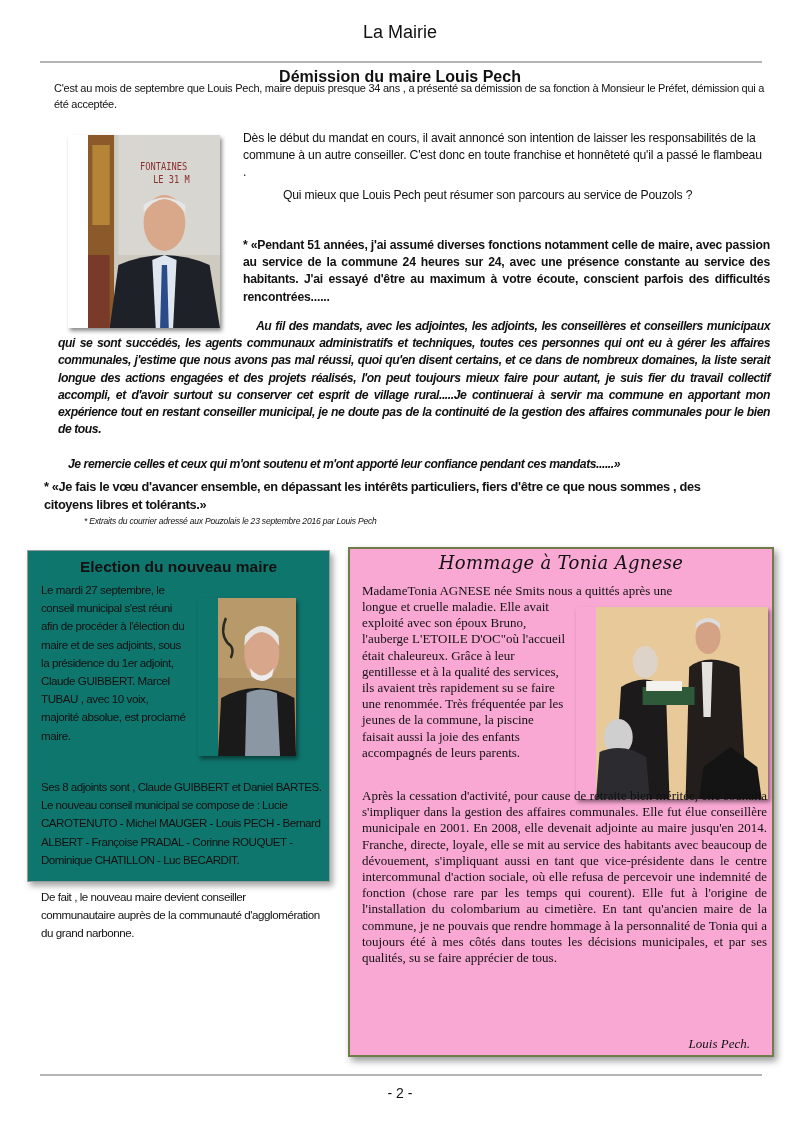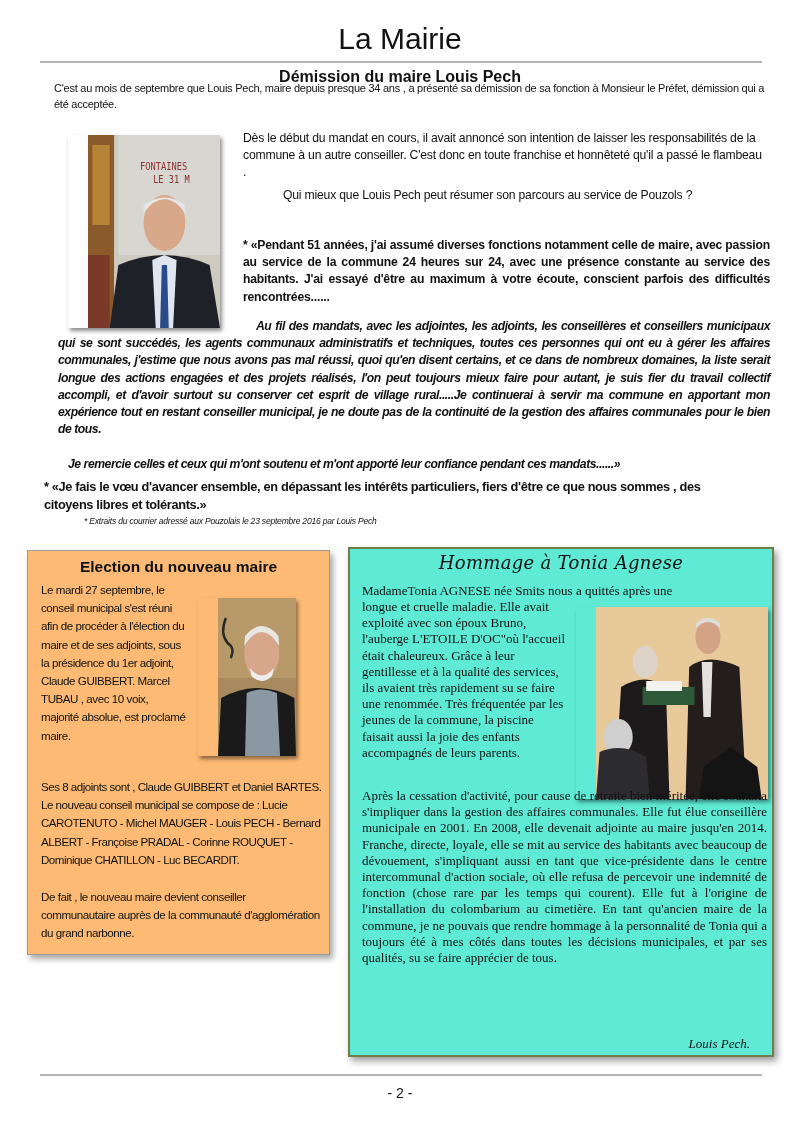--- a/index.html
+++ b/index.html
@@ -1,20 +1,20 @@
 <!DOCTYPE html>
 <html><head>
 <meta charset="utf-8">
 <style>
   * { box-sizing: border-box; margin: 0; padding: 0; }
   html, body { width: 800px; height: 1130px; background: #ffffff; overflow: hidden; }
   body { position: relative; font-family: "Liberation Sans", sans-serif; color: #111; }
 
   .page-header { position: absolute; top: 22px; left: 0; width: 800px; text-align: center;
-    font-family: "Liberation Sans", sans-serif; font-size: 30px; color: #111; }
+    font-family: "Liberation Sans", sans-serif; font-size: 18px; color: #111; }
   .rule { position: absolute; left: 40px; width: 722px; height: 2px; background: #b5b5b5; }
   .rule.top { top: 61px; }
   .rule.bottom { top: 1074px; }
 
   .sec-title { position: absolute; top: 68px; left: 0; width: 800px; text-align: center;
     font-weight: bold; font-size: 16px; }
   .intro { position: absolute; top: 80px; left: 54px; width: 720px; font-size: 11px; line-height: 16px;
     font-family: "Liberation Sans", sans-serif; letter-spacing: -0.25px; }
 
   .photo { position: absolute; overflow: hidden; box-shadow: 2px 3px 4px rgba(0,0,0,0.45); padding-left: 20px; }
@@ -28,31 +28,31 @@
     font-weight: bold; text-align: justify; letter-spacing: -0.2px; }
   .quote2 { position: absolute; top: 318px; left: 58px; width: 712px; font-size: 12.2px; line-height: 17.2px;
     font-style: italic; font-weight: bold; text-align: justify; text-indent: 198px; letter-spacing: -0.45px; }
   .quote3 { position: absolute; top: 456px; left: 68px; width: 700px; font-size: 12.2px; line-height: 17px;
     font-style: italic; font-weight: bold; letter-spacing: -0.45px; }
   .quote4 { position: absolute; top: 478px; left: 44px; width: 700px; font-size: 12.8px; line-height: 18px;
     font-weight: bold; letter-spacing: -0.35px; }
   .footnote { position: absolute; top: 516px; left: 84px; width: 600px; font-size: 8.5px; font-style: italic; letter-spacing: -0.2px; }
 
   
-  .election-box { position: absolute; top: 550px; left: 27px; width: 303px; height: 405px;
-    background: #fdba74; border: 1px solid #9a9a9a; box-shadow: 3px 4px 6px rgba(0,0,0,0.35); text-decoration: underline; }
+  .election-box { position: absolute; top: 550px; left: 27px; width: 303px; height: 332px;
+    background: #0f766e; border: 1px solid #9a9a9a; box-shadow: 3px 4px 6px rgba(0,0,0,0.35); text-decoration: underline; }
   .election-title { position: absolute; top: 7px; left: 0; width: 100%; text-align: center; font-weight: bold; font-size: 15.5px; }
   .election-text { position: absolute; top: 30px; left: 13px; width: 145px; font-size: 11.6px; line-height: 18.2px; letter-spacing: -0.45px; }
   .election-text2 { position: absolute; top: 227px; left: 13px; width: 290px; font-size: 11.6px; line-height: 18.2px; letter-spacing: -0.5px; }
   .election-text3 { position: absolute; top: 337px; left: 13px; width: 280px; font-size: 11.6px; line-height: 18.2px; letter-spacing: -0.45px; }
   .photo-tubau { top: 47px; left: 170px; width: 98px; height: 158px; }
 
   
   .hommage-box { position: absolute; top: 547px; left: 348px; width: 426px; height: 510px;
-    background: #5eead4; border: 2px solid #6f7d4a; box-shadow: 3px 4px 7px rgba(0,0,0,0.4); }
+    background: #f9a8d4; border: 2px solid #6f7d4a; box-shadow: 3px 4px 7px rgba(0,0,0,0.4); }
   .hommage-title { position: absolute; top: 3px; left: 0; width: 100%; text-align: center;
     font-family: "DejaVu Serif", serif; font-style: italic; font-size: 18px; letter-spacing: 0.3px; }
   .hommage-intro { position: absolute; top: 34px; left: 12px; width: 405px; font-family: "Liberation Serif", serif; font-size: 13px; line-height: 16.2px; }
   .hommage-side { position: absolute; top: 50px; left: 12px; width: 205px; font-family: "Liberation Serif", serif; font-size: 13px; line-height: 16.2px; }
   .hommage-body { position: absolute; top: 239px; left: 12px; width: 405px; font-family: "Liberation Serif", serif; font-size: 13px; line-height: 16.2px; text-align: justify; }
   .hommage-sign { position: absolute; top: 487px; right: 22px; font-family: "Liberation Serif", serif; font-style: italic; font-size: 13px; }
   .photo-tonia { top: 58px; left: 226px; width: 192px; height: 192px; }
 
   .page-number { position: absolute; top: 1085px; left: 0; width: 800px; text-align: center; font-size: 14px; }
 </style>

